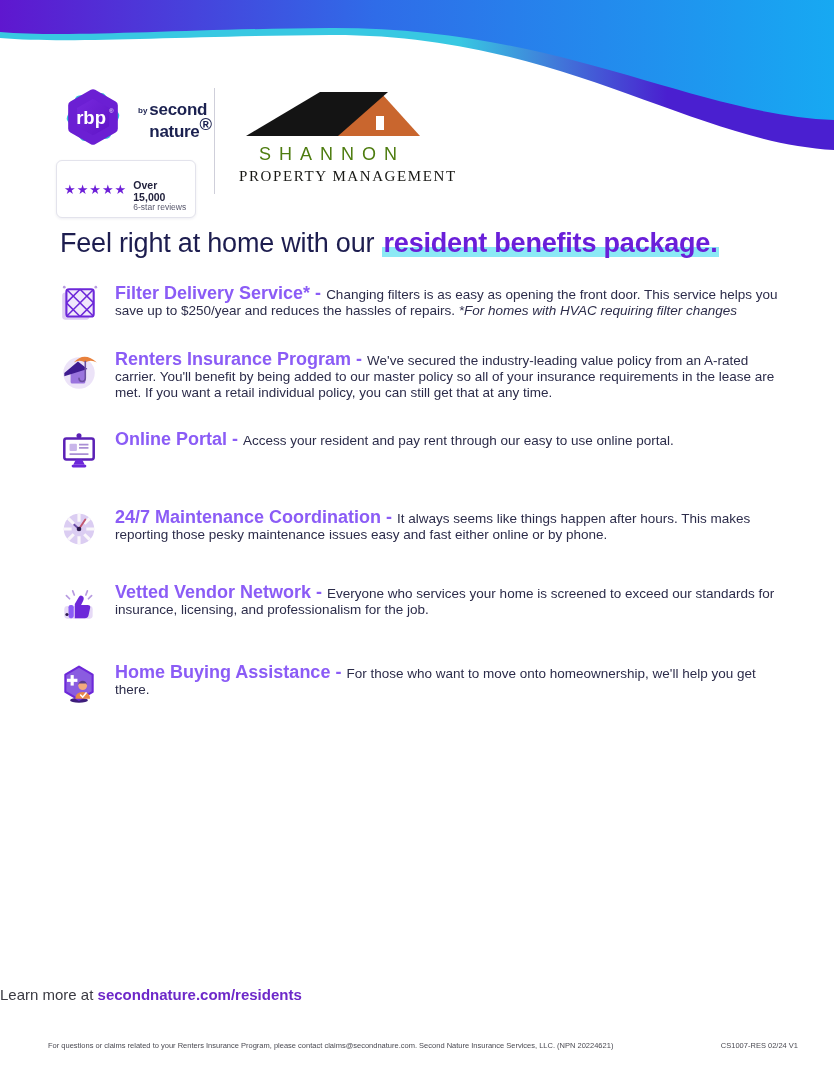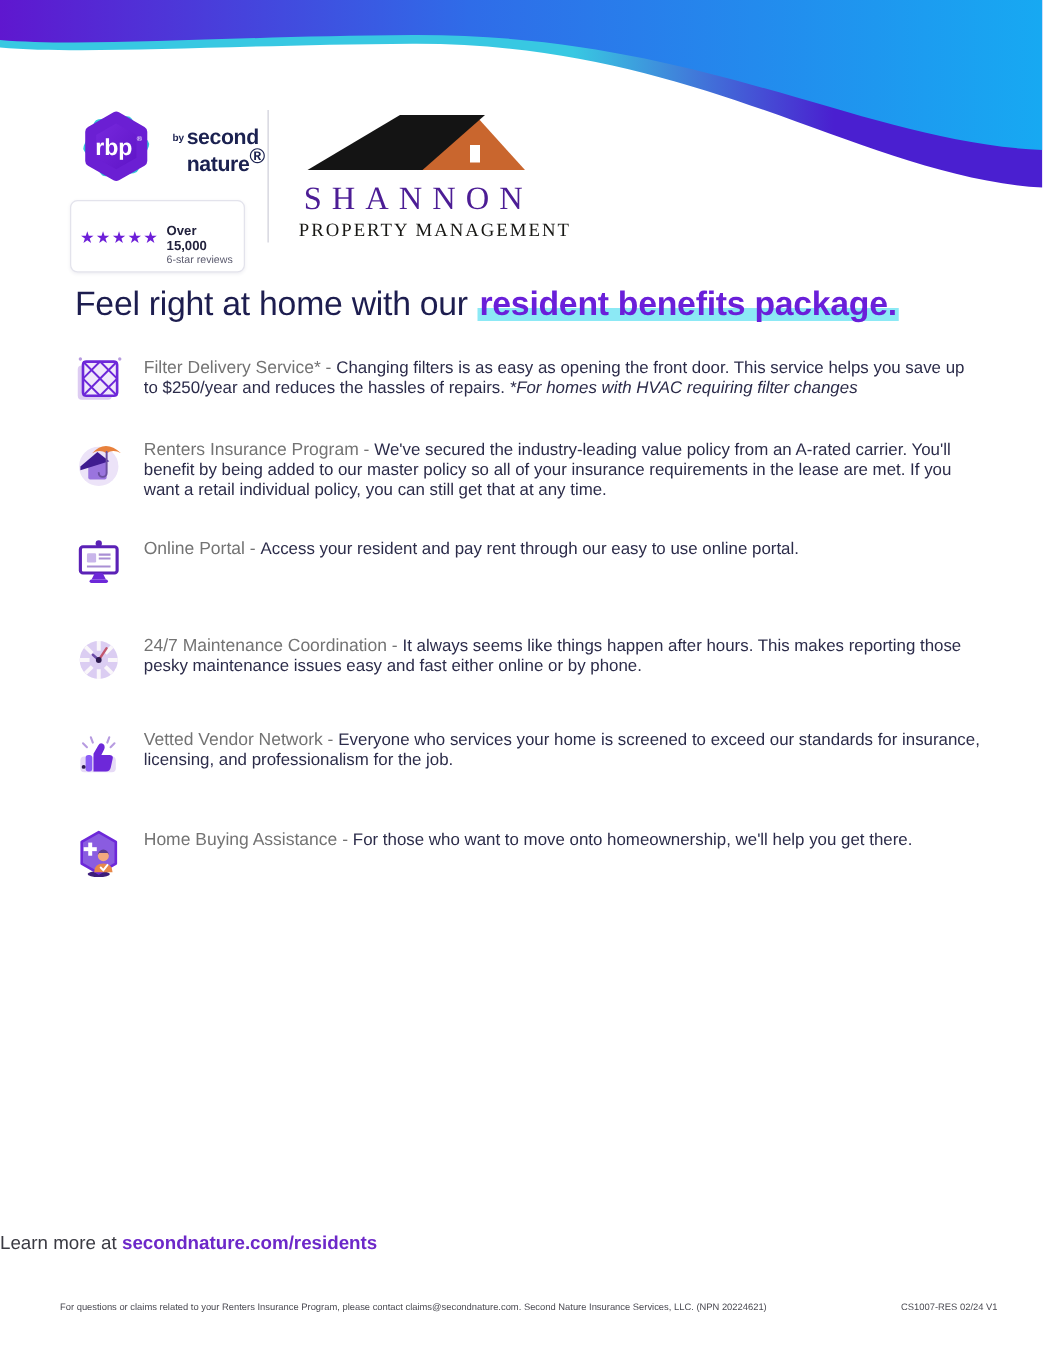--- a/index.html
+++ b/index.html
@@ -26,22 +26,22 @@
     margin-top:10px; width:140px; background:#fff; border:1px solid #e3e3ec; border-radius:6px;
     box-shadow:0 1px 3px rgba(40,40,90,.08); padding:5px 7px; display:flex; align-items:center; gap:6px;
   }
   .stars { color:#6d1fd8; font-size:13px; letter-spacing:1px; white-space:nowrap; }
   .reviews-text { display:flex; flex-direction:column; line-height:1.1; }
   .reviews-line1 { font-size:10.5px; font-weight:bold; color:#22223d;margin-top:14px; }
   .reviews-line2 { font-size:8.5px; color:#5a5a6e; }
   .logo-divider { width:1px; height:106px; background:#cfcfda; margin:2px 24px 0 10px; }
   .shannon-col { width:182px; text-align:center; }
   .shannon-roof { width:180px; height:54px; display:block; margin:0 auto; }
-  .shannon-name { font-family:Liberation Serif, serif; font-size:26px; letter-spacing:8px;
-                  color:#4c1d95; margin-top:4px; white-space:nowrap; text-indent:4px; }
+  .shannon-name { font-family:Liberation Sans, sans-serif; font-size:18px; letter-spacing:8px;
+                  color:#4d7c0f; margin-top:4px; white-space:nowrap; text-indent:4px; }
   .shannon-sub  { font-family:"Liberation Serif", serif; font-size:15px; letter-spacing:1.6px;
                   color:#181815; margin-top:3px; white-space:nowrap; }
 
   
   .headline { position:absolute; top:228px; left:60px; width:740px; font-size:27px;
               color:#1d1d4f; letter-spacing:-0.2px; white-space:nowrap; }
   .headline .hl {
     color:#6a1fd9; font-weight:bold;
     background:linear-gradient(180deg, rgba(0,0,0,0) 62%, #8ce9f5 62%, #8ce9f5 97%, rgba(0,0,0,0) 97%);
     padding:0 2px;
@@ -50,21 +50,21 @@
   
   .benefits { position:absolute; top:284px; left:58px; width:726px; }
   .benefit { display:flex; gap:15px; margin-bottom:24px; }
   .benefit:nth-child(2) { margin-bottom:30px; }
   .benefit:nth-child(3) { margin-bottom:36px; }
   .benefit:nth-child(4) { margin-bottom:33px; }
   .benefit:nth-child(5) { margin-bottom:38px; }
   .b-icon { width:42px; height:42px; flex-shrink:0; }
   .b-icon svg { width:42px; height:42px; display:block; }
   .b-text { font-size:13.5px; line-height:15.8px; color:#2c2c4a; padding-top:2px; }
-  .b-title { font-weight:normal; font-size:14px; color:#737373; }
+  .b-title { font-weight:bold; font-size:18px; color:#8b5cf6; }
   .b-note { font-style:italic; }
 
   
   .learn-more { position:absolute; top:986px; left:0; width:100%; 
                 font-size:15px; color:#3a3a42; }
   .learn-more .link { color:#6d28c9; font-weight:bold; }
   .fine-print { position:absolute; top:1041px; left:48px; right:36px; display:flex;
                 justify-content:space-between; align-items:flex-start;
                 font-size:7.5px; color:#4a4a52; }
   .doc-code { margin-left:30px; white-space:nowrap; }

